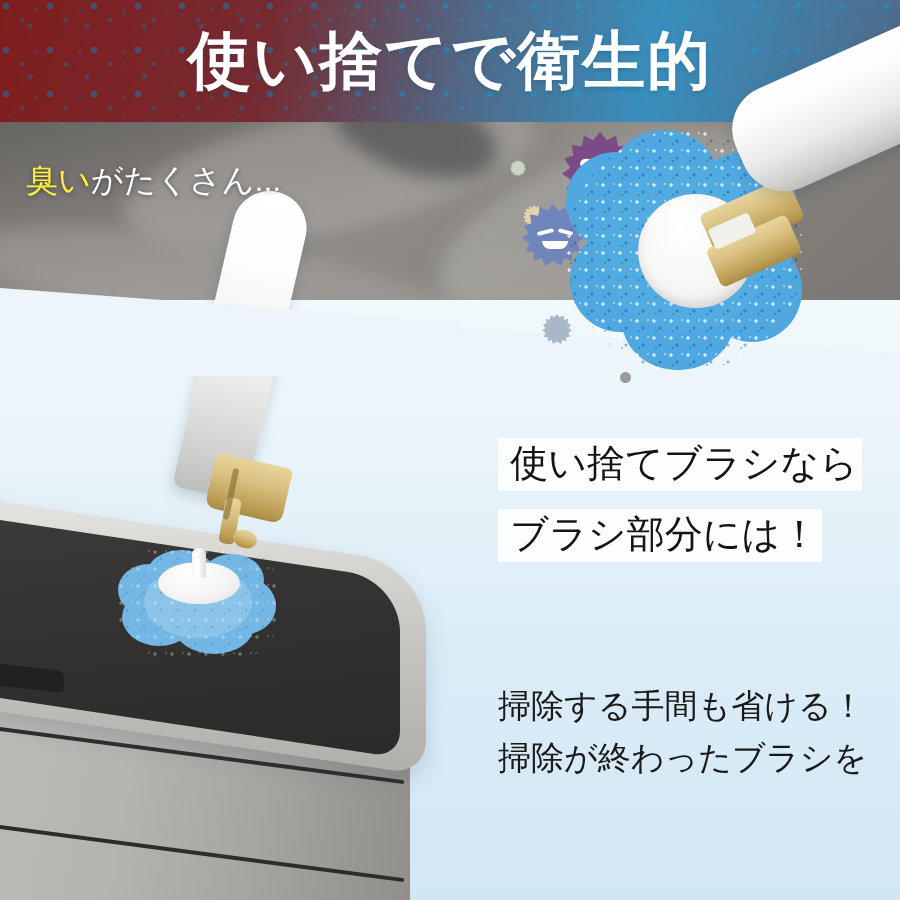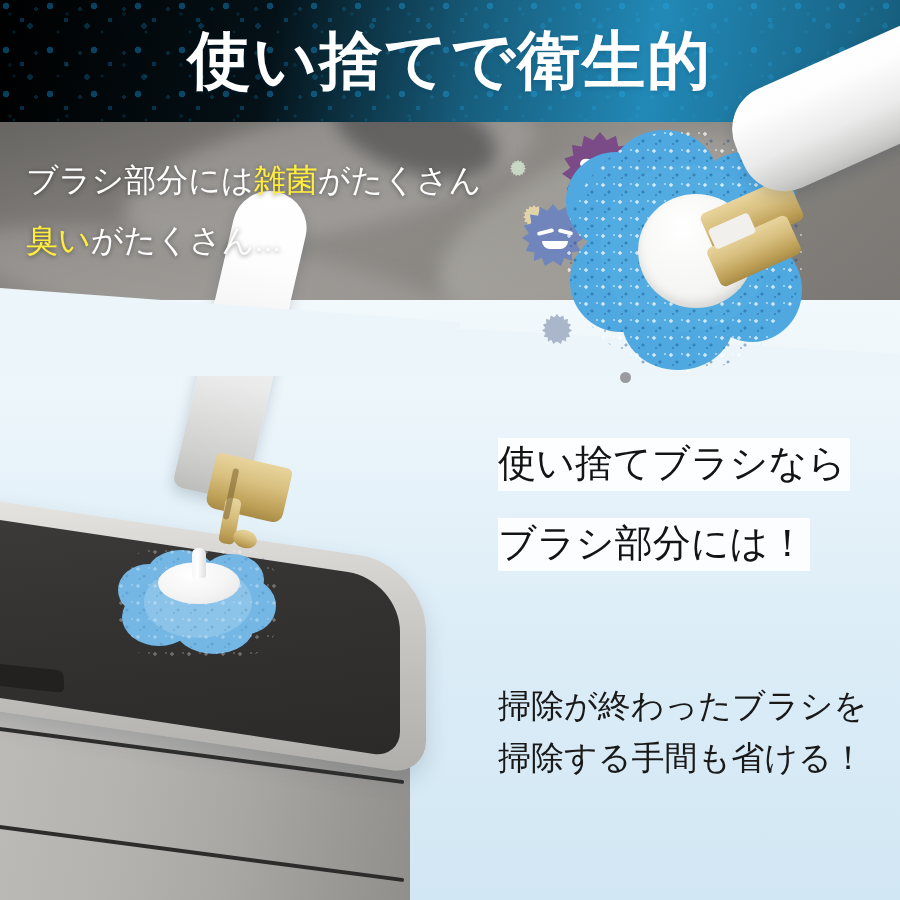--- a/index.html
+++ b/index.html
@@ -11,21 +11,21 @@
   .stage{
     position:relative;
     width:900px;height:900px;
     overflow:hidden;
     background:#d3e8f4;
   }
 
   
   .banner{
     position:absolute;left:0;top:0;width:900px;height:122px;
-    background:#000000;
+    background:#7f1d1d;
     overflow:hidden;
   }
   .banner-dots{
     position:absolute;inset:0;
     background-image:
       radial-gradient(circle at 6px 6px, rgba(16,120,175,.55) 3.2px, transparent 3.6px),
       radial-gradient(circle at 22px 20px, rgba(16,120,175,.38) 2.2px, transparent 2.6px),
       radial-gradient(circle at 36px 9px, rgba(16,120,175,.30) 1.6px, transparent 2.0px),
       radial-gradient(circle at 14px 32px, rgba(16,120,175,.26) 1.3px, transparent 1.7px);
     background-size:44px 44px,44px 44px,44px 44px,44px 44px;
@@ -201,22 +201,21 @@
     border-radius:6px 6px 3px 3px;
   }
 
   
   .copy-a{position:absolute;left:498px;top:438px;z-index:8;}
   .copy-a .ln{
     display:inline-block;
     background:rgba(255,255,255,.86);
     font-size:38px;line-height:47px;
     color:#141414;
-    padding:2px 4px 4px 0;
-    margin-bottom:9px;
+    padding:2px 4px 4px 12px;
     white-space:nowrap;
   }
   .copy-a .ln.accent{color:#174d8e;font-weight:bold;letter-spacing:.5px;}
 
   .copy-b{position:absolute;left:498px;top:680px;z-index:8;}
   .copy-b .ln{
     display:block;
     font-size:33px;line-height:52px;color:#191919;
     white-space:nowrap;
   }
@@ -265,22 +264,22 @@
       <div style="position:absolute;left:50px;top:150px;width:6px;height:52px;background:rgba(120,96,44,.55);transform:rotate(12deg);border-radius:4px;"></div>
     </div>
 
     <div class="copy-a" style="left:498px;top:138px;">
       <div class="ln">使い捨てブラシなら</div><br>
       <br>
       <div class="ln">ブラシ部分には！</div>
     </div>
 
     <div class="copy-b" style="left:498px;top:380px;">
+      <span class="ln">掃除する手間も省ける！</span>
       <span class="ln">掃除が終わったブラシを</span>
-      <span class="ln">掃除する手間も省ける！</span>
     </div>
   </div>
 
   <div class="photo-top">
     <div class="pt-bg"></div>
     <div class="pt-streak pt-s1"></div>
     <div class="pt-streak pt-s2"></div>
     <div class="pt-streak pt-s3"></div>
     <div class="pt-streak pt-s4"></div>
     <div class="pt-dim"></div>
@@ -353,20 +352,17 @@
 
     <div class="gold" style="left:144px;top:84px;width:96px;height:46px;transform:rotate(-24deg);border-radius:6px;"></div>
     <div class="gold" style="left:150px;top:120px;width:88px;height:42px;transform:rotate(-24deg);border-radius:6px;"></div>
     <div style="position:absolute;left:150px;top:110px;width:44px;height:22px;background:#f2f0ec;transform:rotate(-24deg);border-radius:4px;"></div>
 
     <div class="handle-bar" style="left:180px;top:-8px;width:330px;height:108px;transform:rotate(-24deg);transform-origin:left center;border-radius:44px 30px 30px 44px;"></div>
   </div>
 
   <div class="top-copy">
     <div>
-      <span>ブラシ部分には</span><span class="hl">雑菌</span><span>がたくさん</span>
-    </div>
-    <div>
       <span class="hl">臭い</span><span>がたくさん...</span>
     </div>
   </div>
 
 </div>
 
 </body></html>

